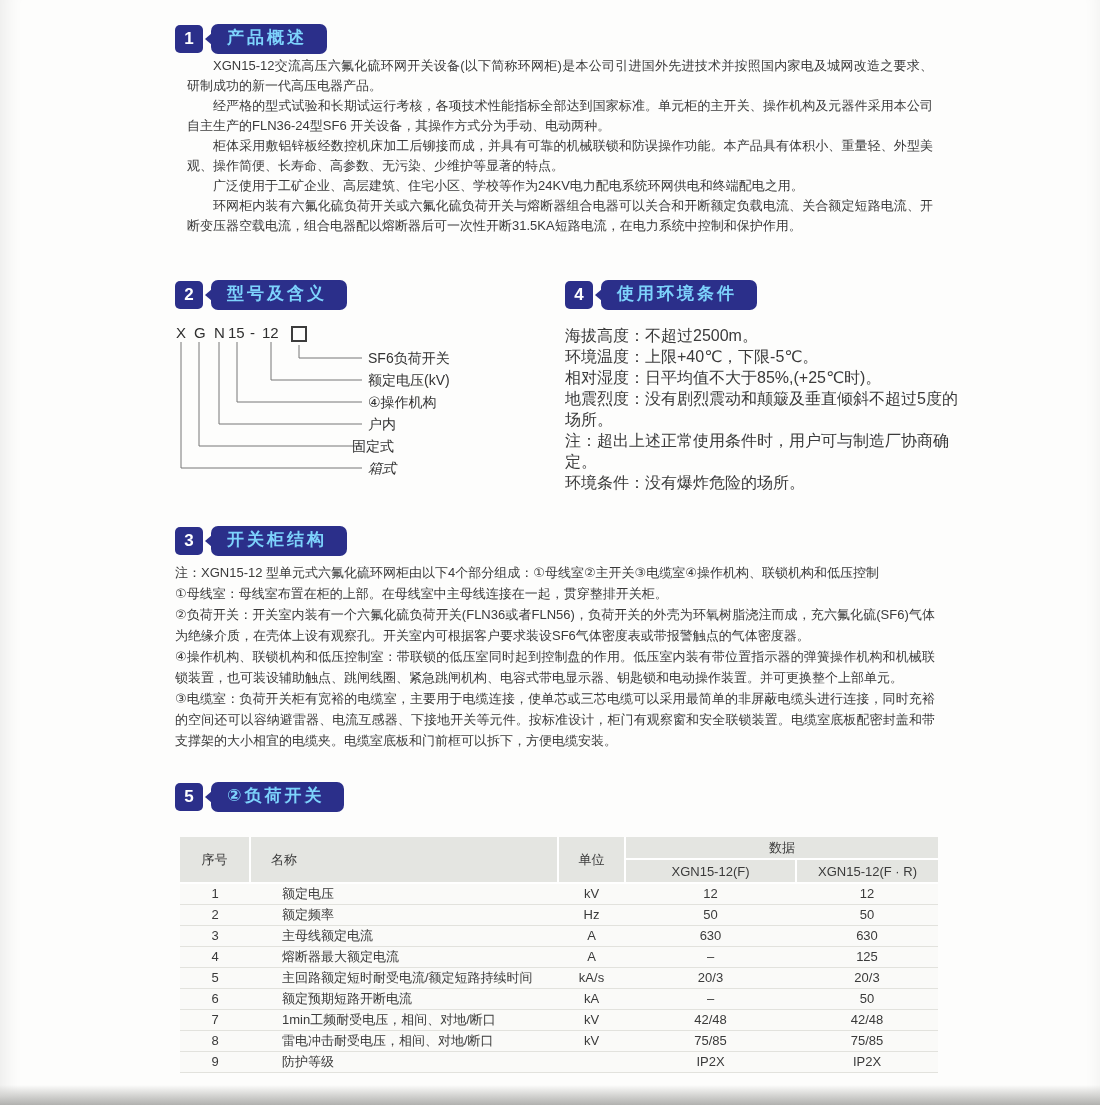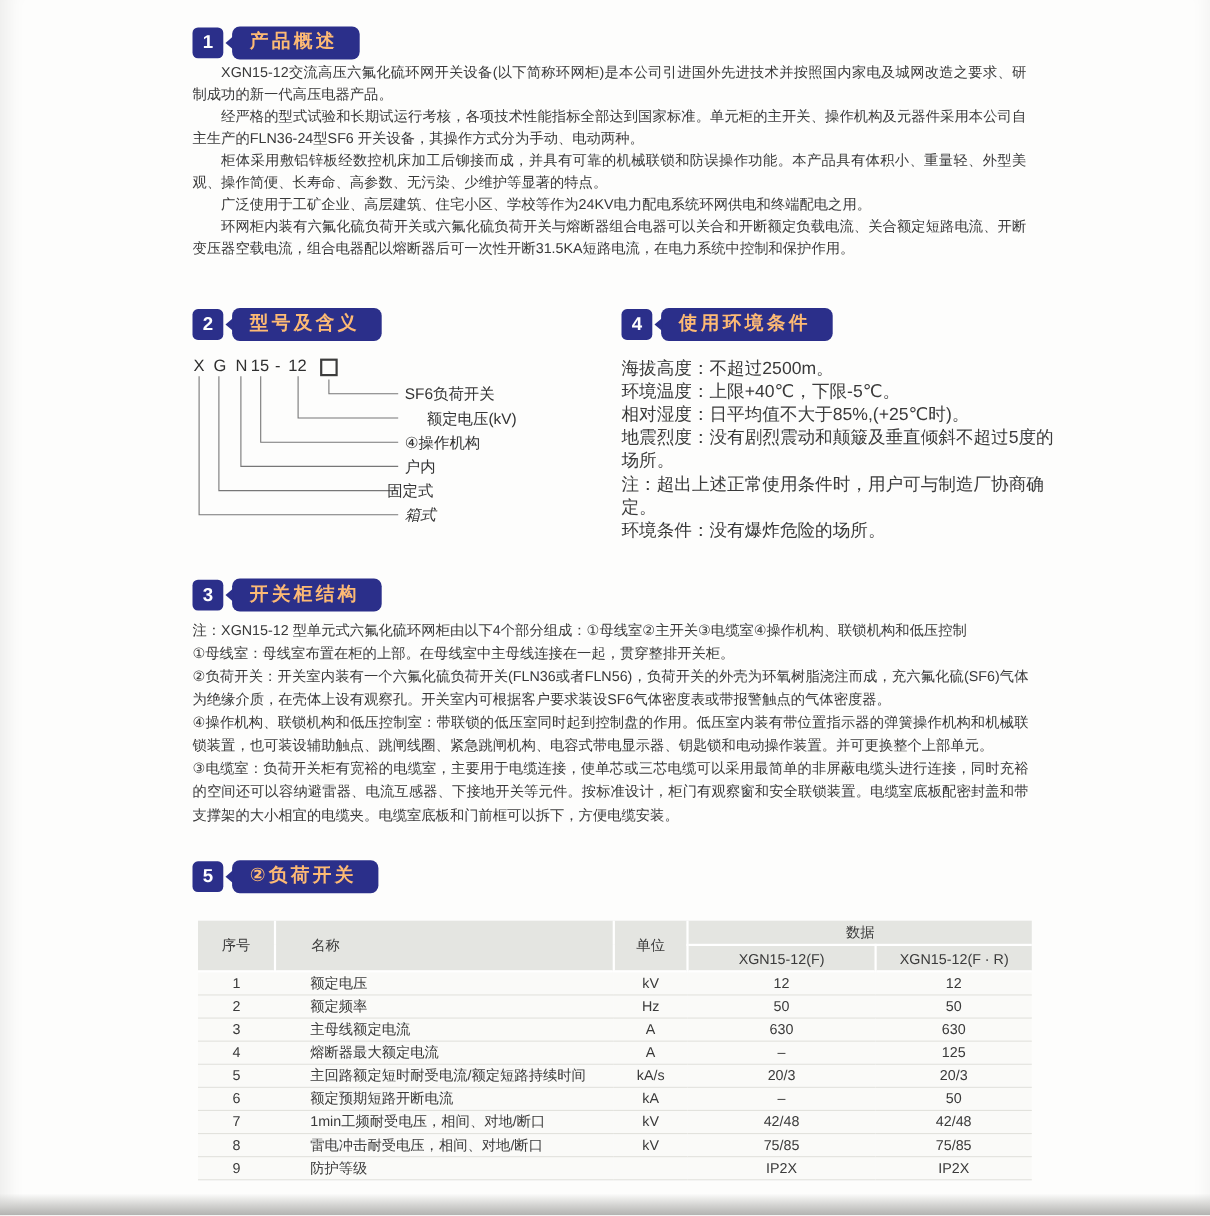--- a/index.html
+++ b/index.html
@@ -16,47 +16,47 @@
     position:relative;width:1100px;height:1105px;background:#fdfdfc;overflow:hidden;
     font-family:"Liberation Sans","DejaVu Sans",sans-serif;color:var(--ink);
     box-shadow:inset 22px 0 18px -16px rgba(0,0,0,.07), inset -16px 0 16px -14px rgba(0,0,0,.05);
   }
   .bottom-edge{position:absolute;left:0;right:0;bottom:0;height:20px;
     background:linear-gradient(180deg, rgba(185,185,183,0) 0%, #d2d2d0 55%, #b1b1af 100%);}
   
   .sec-head{position:absolute;display:flex;align-items:center;gap:8px;}
   .sec-num{width:28px;height:28px;background:var(--navy);color:#fff;border-radius:5px;
     display:flex;align-items:center;justify-content:center;font-weight:bold;font-size:17px;}
-  .sec-pill{position:relative;background:var(--navy);color:#fdba74;border-radius:7px;
+  .sec-pill{position:relative;background:var(--navy);color:#7dd3fc;border-radius:7px;
     padding:4px 20px 6px 16px;font-weight:bold;font-size:17px;letter-spacing:3px;line-height:1.2;}
   .sec-pill .notch{position:absolute;left:-6px;top:50%;transform:translateY(-50%);
     width:0;height:0;border-top:6px solid transparent;border-bottom:6px solid transparent;
     border-right:7px solid var(--navy);}
   
   .textblock{position:absolute;font-size:13px;line-height:20px;text-align:justify;}
-  .textblock p.indent{text-indent:2em;}
+  .textblock p.indent{text-indent:2em;margin-left:12px;}
   
   .envblock{position:absolute;font-size:16px;line-height:21px;}
   
   .model-char{position:absolute;font-size:15px;color:#2f2f2f;letter-spacing:0;}
   .model-box{position:absolute;width:16px;height:16px;border:2px solid #3c3c3c;background:transparent;}
   .model-label{position:absolute;font-size:14px;color:#333;white-space:nowrap;line-height:16px;}
   .model-lines{position:absolute;left:175px;top:318px;}
   
   .params{position:absolute;border-collapse:collapse;table-layout:fixed;font-size:13px;color:var(--ink);margin-top:13px;}
   .params th{background:var(--th-bg);font-weight:normal;font-size:13px;}
   .params th.sep-r{border-right:2px solid #fff;}
   .params th.sep-b{border-bottom:2px solid #fff;}
   .params thead tr.r1 th{height:22px;}
   .params thead tr.r2 th{height:24px;}
   .params thead{border-bottom:2px solid #fff;}
   .params td{height:21px;background:var(--row-bg);border-bottom:1px solid var(--row-line);}
   .params .c-no,.params .c-unit,.params .c-f,.params .c-fr{text-align:center;}
   .params .c-name{text-align:left;padding-left:32px;}
-  .params th.h-name{text-align:left;padding-left:32px;}
+  .params th.h-name{text-align:left;padding-left:20px;}
 </style>
 </head>
 <body>
 
 <div class="page">
 
   <div class="sec-head" style="left:175px;top:24px;">
     <span class="sec-num">1</span>
     <span class="sec-pill"><i class="notch"></i><span>产品概述</span></span>
   </div>
@@ -86,21 +86,21 @@
     <svg class="model-lines" width="310" height="170">
       <polyline points="124,27 124,40 187,40" fill="none" stroke="#777" stroke-width="1"></polyline>
       <polyline points="96,24 96,62 187,62" fill="none" stroke="#777" stroke-width="1"></polyline>
       <polyline points="62,24 62,84 187,84" fill="none" stroke="#777" stroke-width="1"></polyline>
       <polyline points="44,24 44,106 187,106" fill="none" stroke="#777" stroke-width="1"></polyline>
       <polyline points="24,24 24,128 187,128" fill="none" stroke="#777" stroke-width="1"></polyline>
       <polyline points="6,24 6,150 187,150" fill="none" stroke="#777" stroke-width="1"></polyline>
     </svg>
 
     <span class="model-label" style="left:368px;top:350px;">SF6负荷开关</span>
-    <span class="model-label" style="left:368px;top:372px;margin-left:20px;">额定电压(kV)</span>
+    <span class="model-label" style="left:368px;top:372px;">额定电压(kV)</span>
     <span class="model-label" style="left:368px;top:394px;">④操作机构</span>
     <span class="model-label" style="left:368px;top:416px;">户内</span>
     <span class="model-label" style="left:352px;top:438px;">固定式</span>
     <span class="model-label" style="left:368px;top:460px;font-style:italic;">箱式</span>
   </div>
 
   <div class="sec-head" style="left:565px;top:280px;">
     <span class="sec-num">4</span>
     <span class="sec-pill"><i class="notch"></i><span>使用环境条件</span></span>
   </div>

